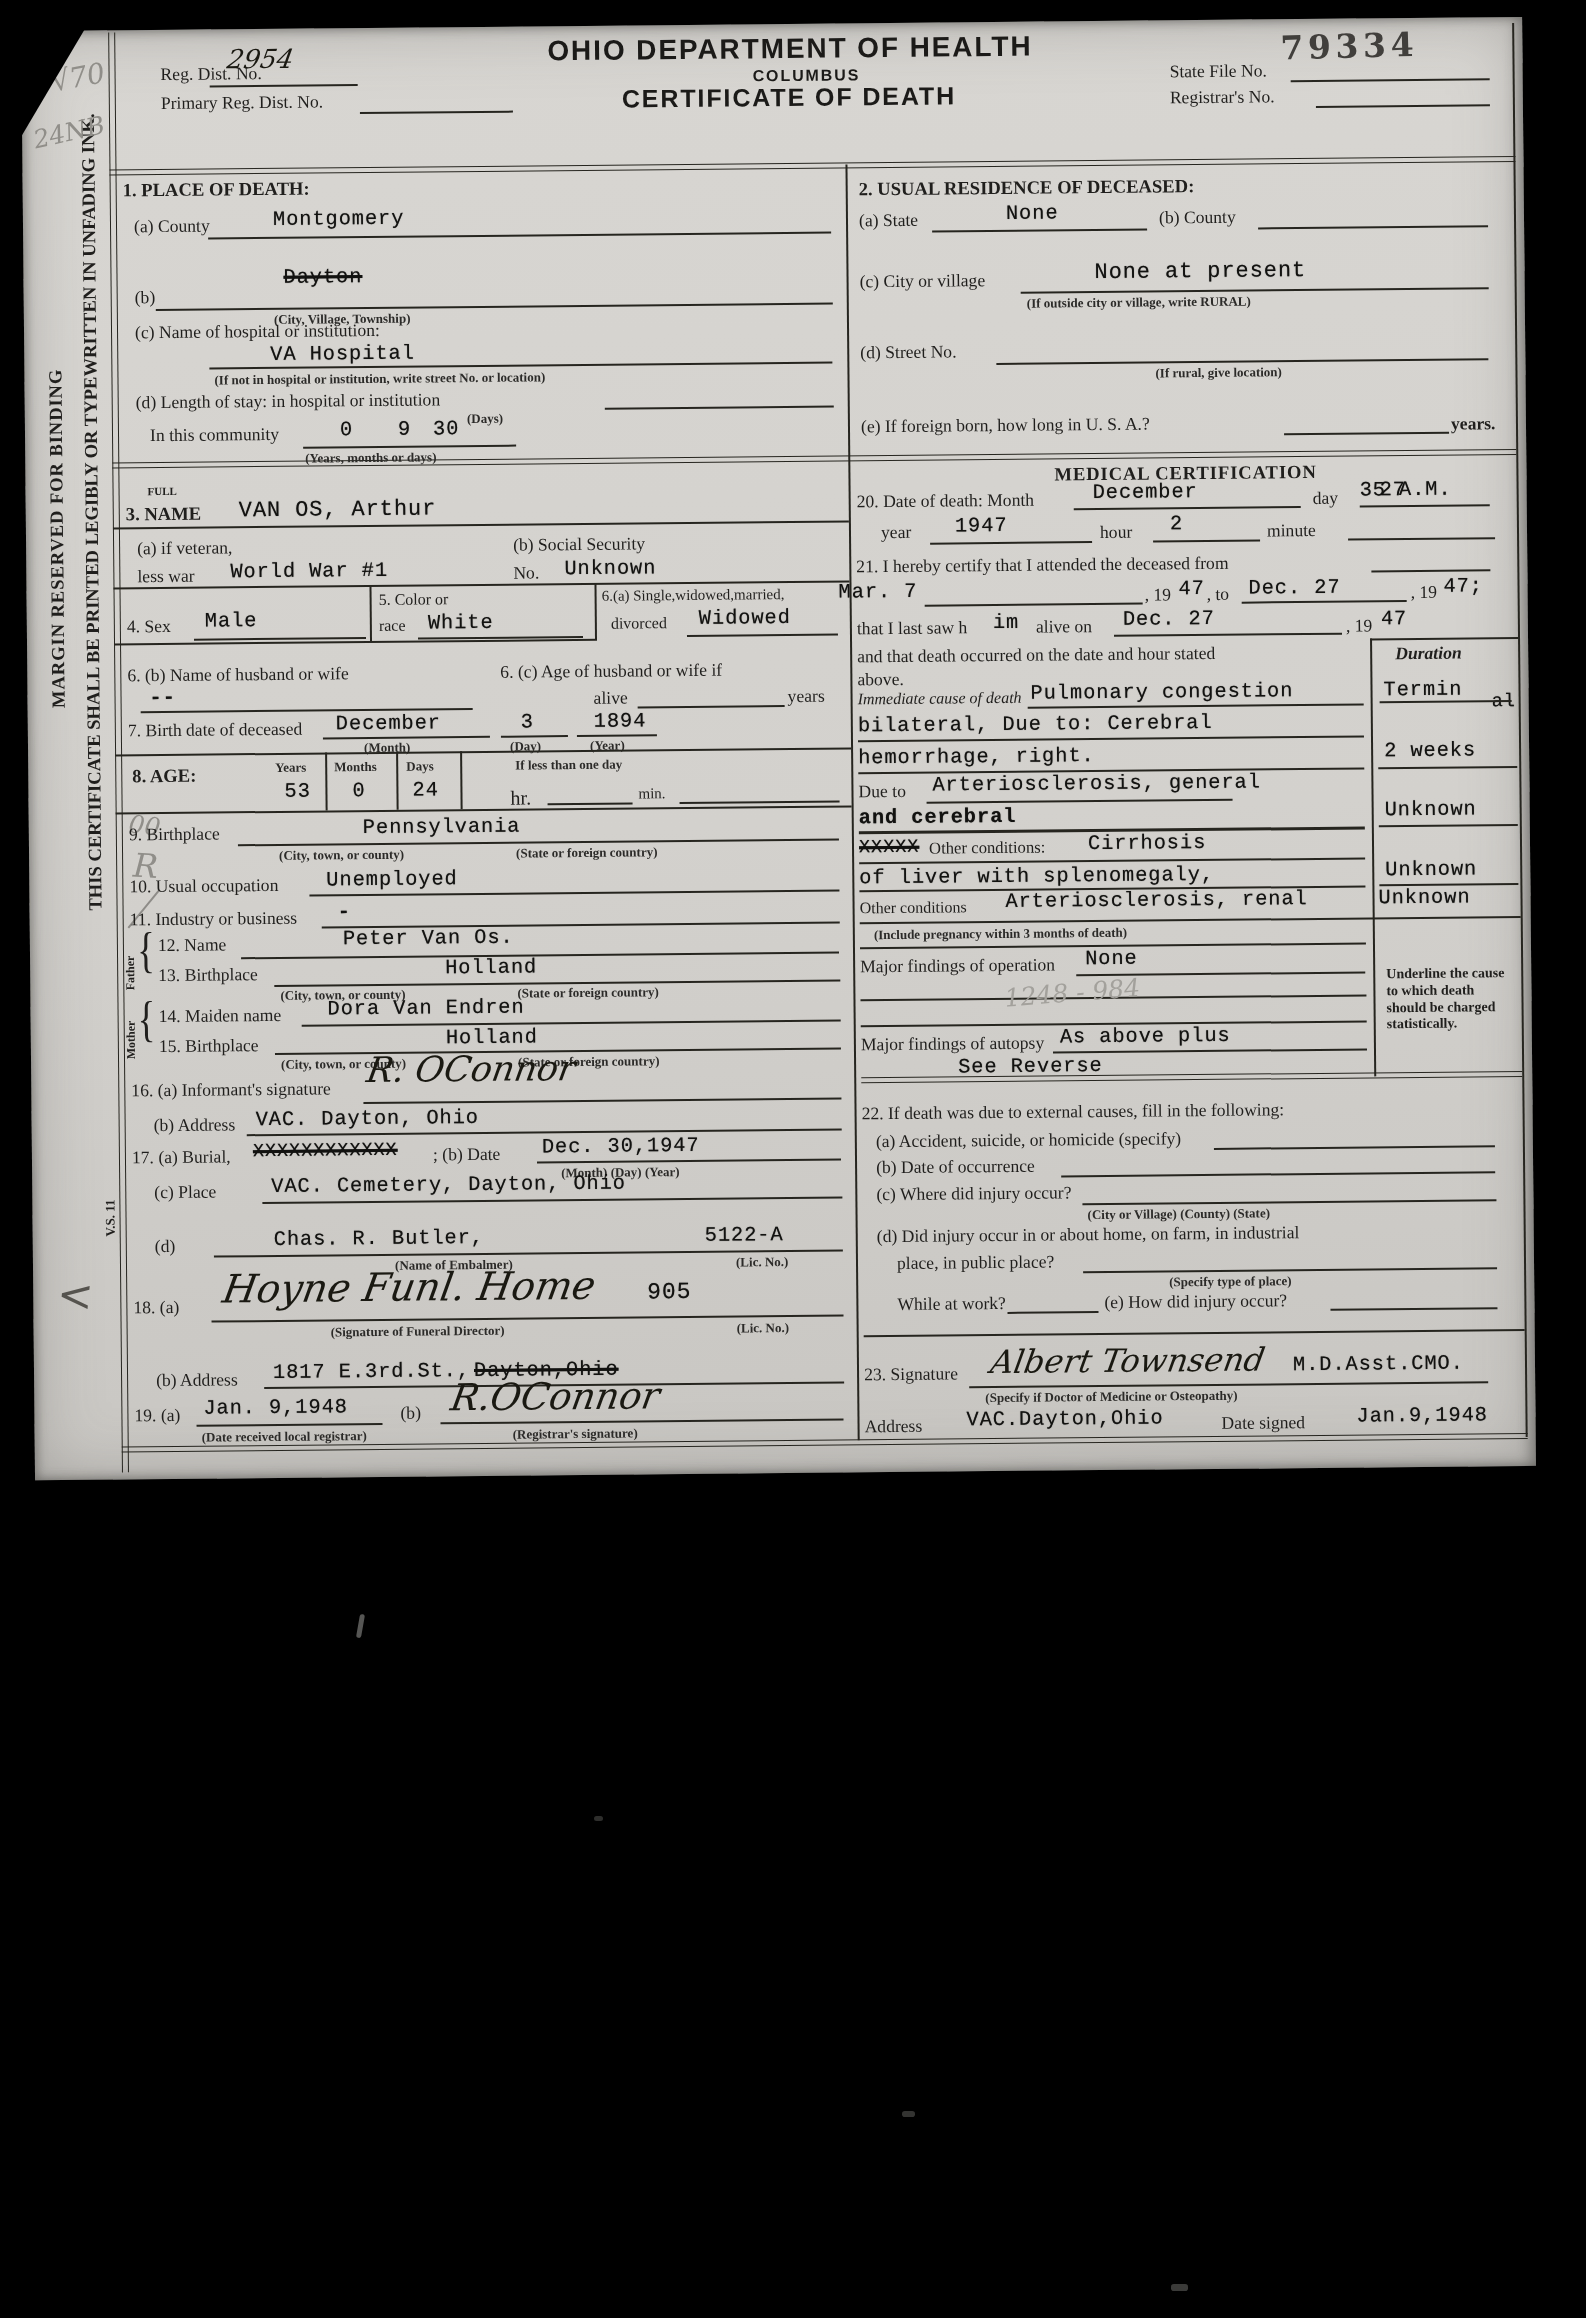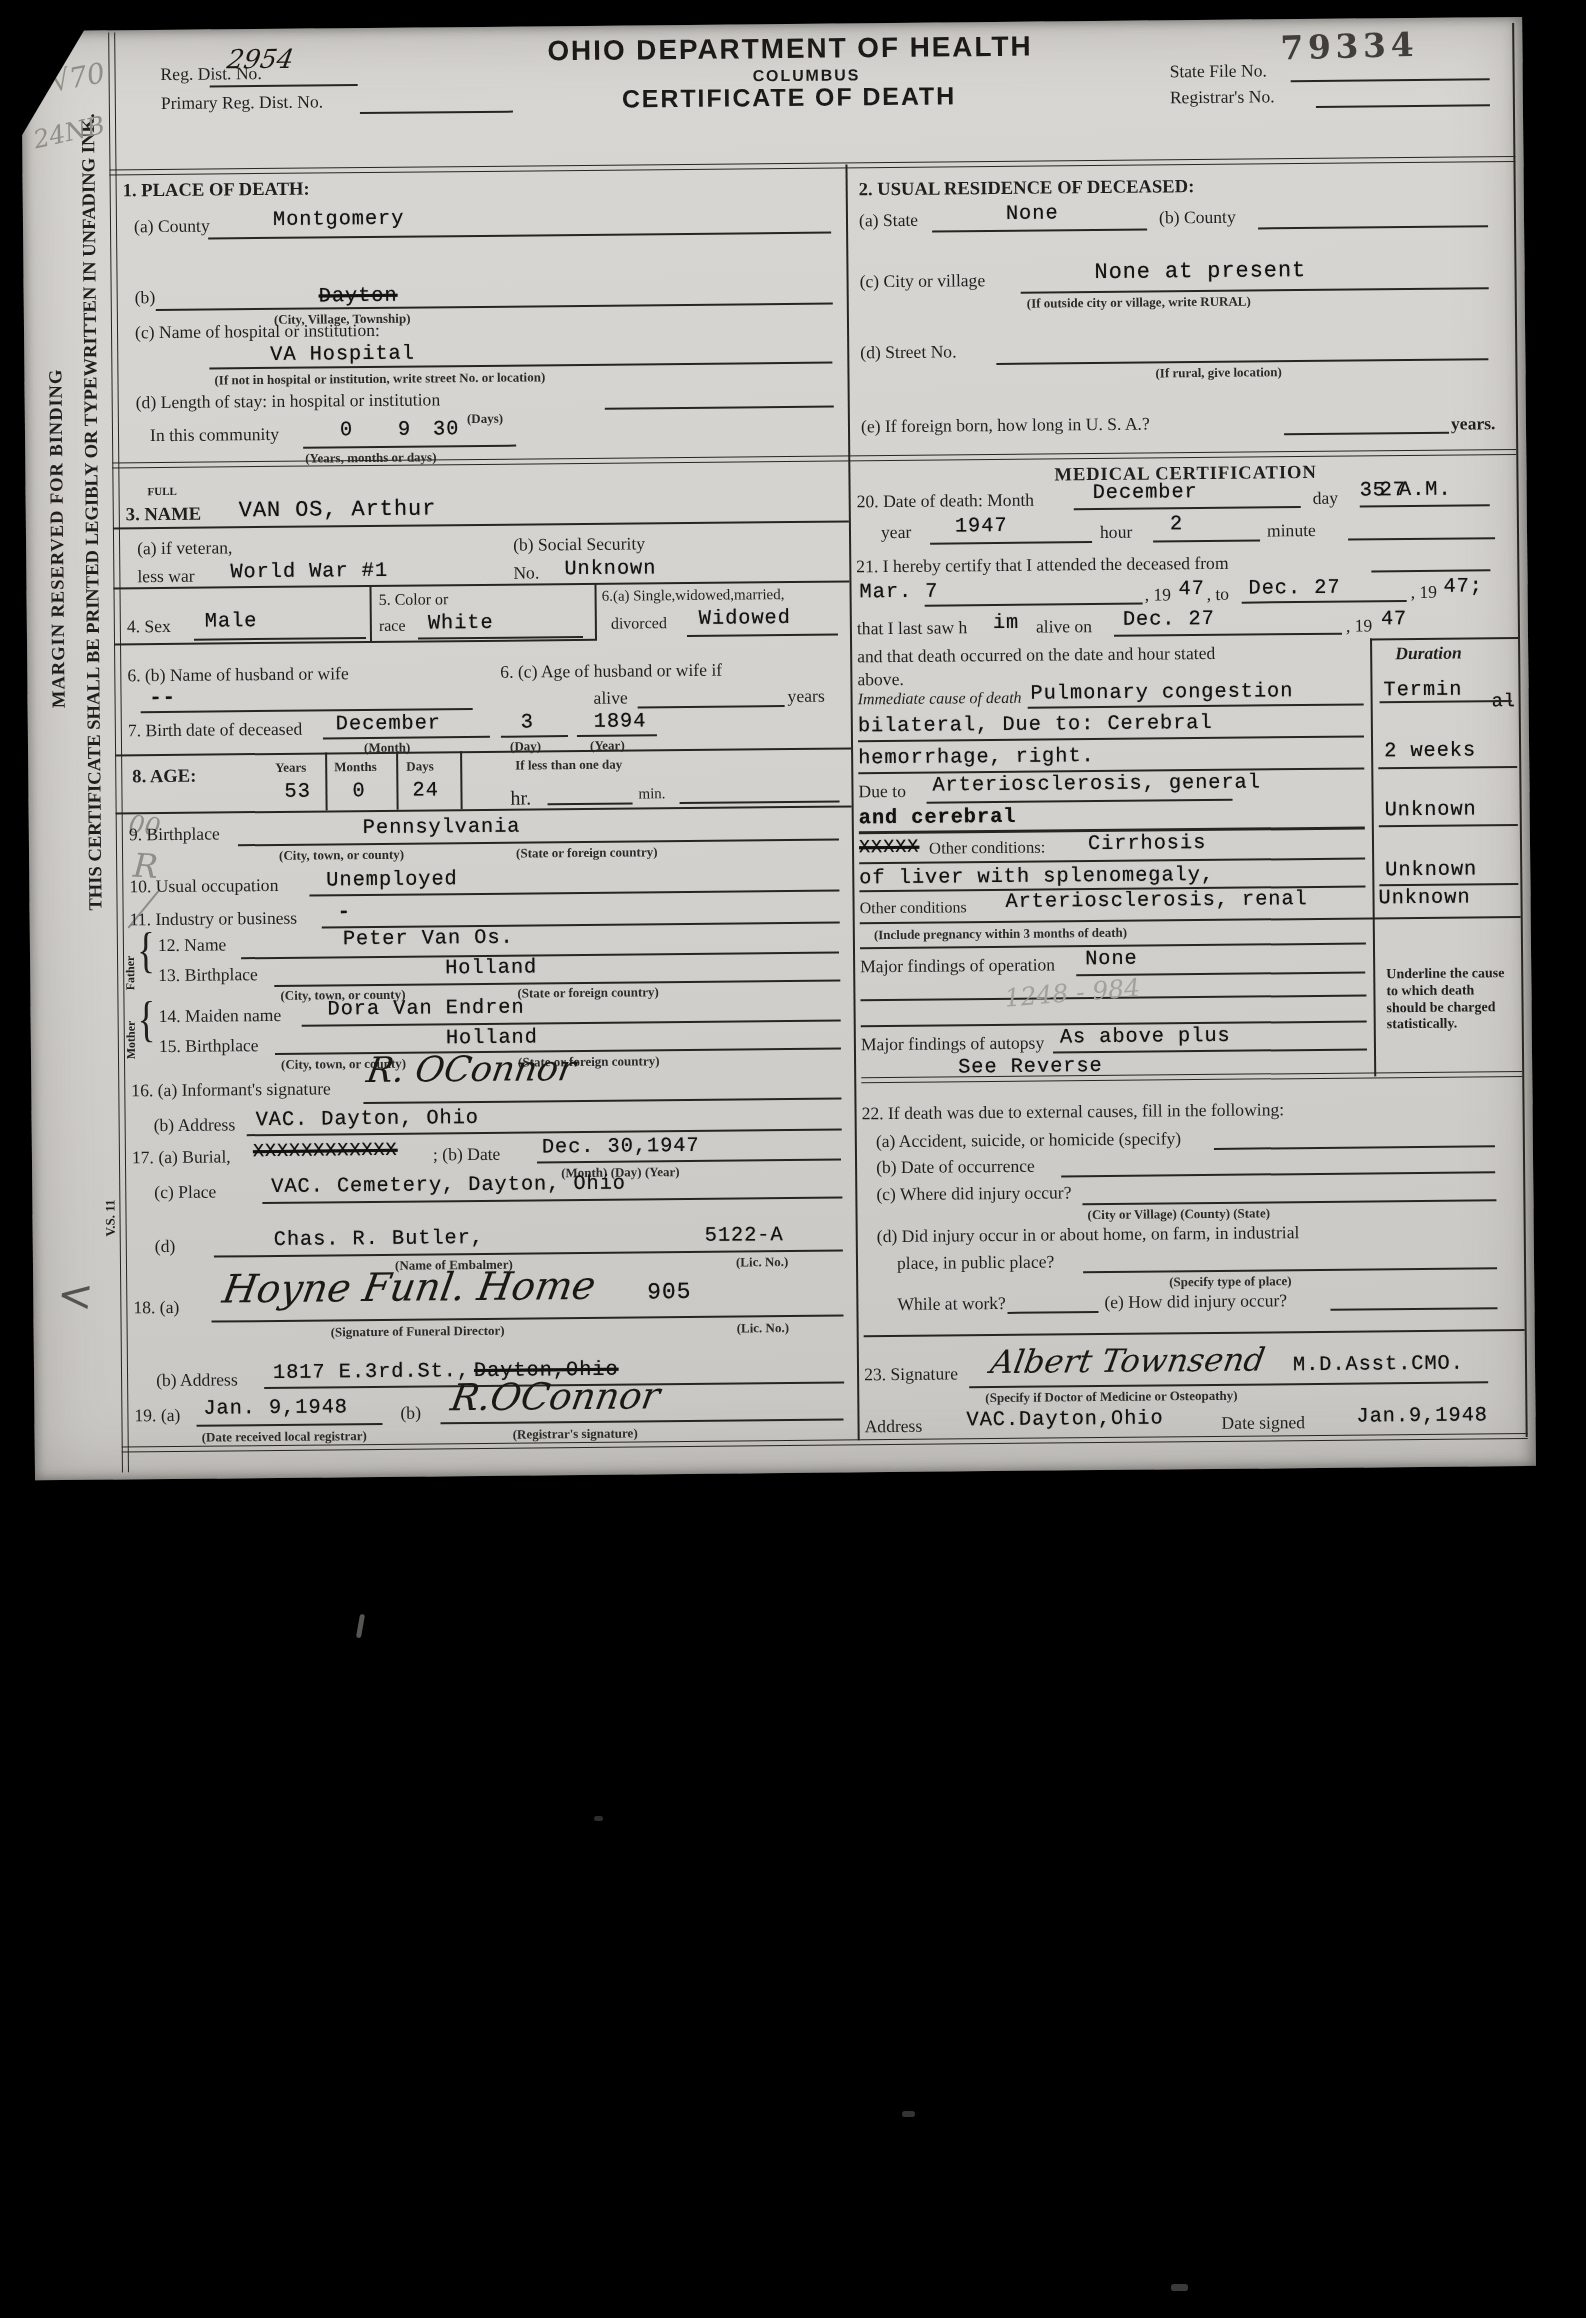--- a/index.html
+++ b/index.html
@@ -75,21 +75,21 @@
     <div class="vln" style="left:851px;top:165px;height:1276px;"></div>
     <div class="dln" style="left:115px;top:456px;width:1404px;"></div>
   </div>
 
   <div>
     <div class="lbl b" style="left:128px;top:173px;font-size:18.6px;">1. PLACE OF DEATH:</div>
     <div class="lbl" style="left:139px;top:210px;">(a)  County</div>
     <div class="typed" style="left:278px;top:203px;">Montgomery</div>
     <div class="ln" style="left:213px;top:232px;width:623px;"></div>
     <div class="lbl" style="left:139px;top:281px;">(b)</div>
-    <div class="typed strike" style="left:288px;top:280px;margin-left:35px;">Dayton</div>
+    <div class="typed strike" style="left:288px;top:261px;">Dayton</div>
     <div class="ln" style="left:160px;top:303px;width:677px;"></div>
     <div class="sub" style="left:278px;top:307px;">(City, Village, Township)</div>
     <div class="lbl" style="left:139px;top:316px;">(c)  Name of hospital or institution:</div>
     <div class="typed" style="left:274px;top:338px;">VA Hospital</div>
     <div class="ln" style="left:213px;top:362px;width:623px;"></div>
     <div class="sub" style="left:218px;top:367px;">(If not in hospital or institution, write street No. or location)</div>
     <div class="lbl" style="left:139px;top:386px;">(d)  Length of stay: in hospital or institution</div>
     <div class="ln" style="left:608px;top:406px;width:229px;"></div>
     <div class="lbl" style="left:153px;top:419px;">In this community</div>
     <div class="typed" style="left:343px;top:414px;">0</div>
@@ -290,21 +290,21 @@
     <div class="typed" style="left:957px;top:516px;">1947</div>
     <div class="ln" style="left:932px;top:544px;width:162px;"></div>
     <div class="lbl" style="left:1102px;top:525px;">hour</div>
     <div class="typed" style="left:1172px;top:516px;">2</div>
     <div class="ln" style="left:1155px;top:544px;width:107px;"></div>
     <div class="lbl" style="left:1269px;top:525px;">minute</div>
     <div class="typed" style="left:1362px;top:484px;">35 A.M.</div>
     <div class="ln" style="left:1350px;top:544px;width:147px;"></div>
     <div class="lbl" style="left:858px;top:557px;">21. I hereby certify that I attended the deceased from</div>
     <div class="ln" style="left:1373px;top:576px;width:119px;"></div>
-    <div class="typed" style="left:861px;top:581px;">Mar. 7</div>
+    <div class="typed" style="left:840px;top:581px;">Mar. 7</div>
     <div class="ln" style="left:926px;top:606px;width:218px;"></div>
     <div class="lbl" style="left:1146px;top:588px;">, 19</div>
     <div class="typed" style="left:1180px;top:581px;">47</div>
     <div class="lbl" style="left:1208px;top:588px;">, to</div>
     <div class="typed" style="left:1250px;top:581px;">Dec. 27</div>
     <div class="ln" style="left:1243px;top:606px;width:165px;"></div>
     <div class="lbl" style="left:1412px;top:588px;">, 19</div>
     <div class="typed" style="left:1445px;top:581px;">47;</div>
     <div class="lbl" style="left:858px;top:619px;">that I last saw h</div>
     <div class="typed" style="left:994px;top:613px;">im</div>

